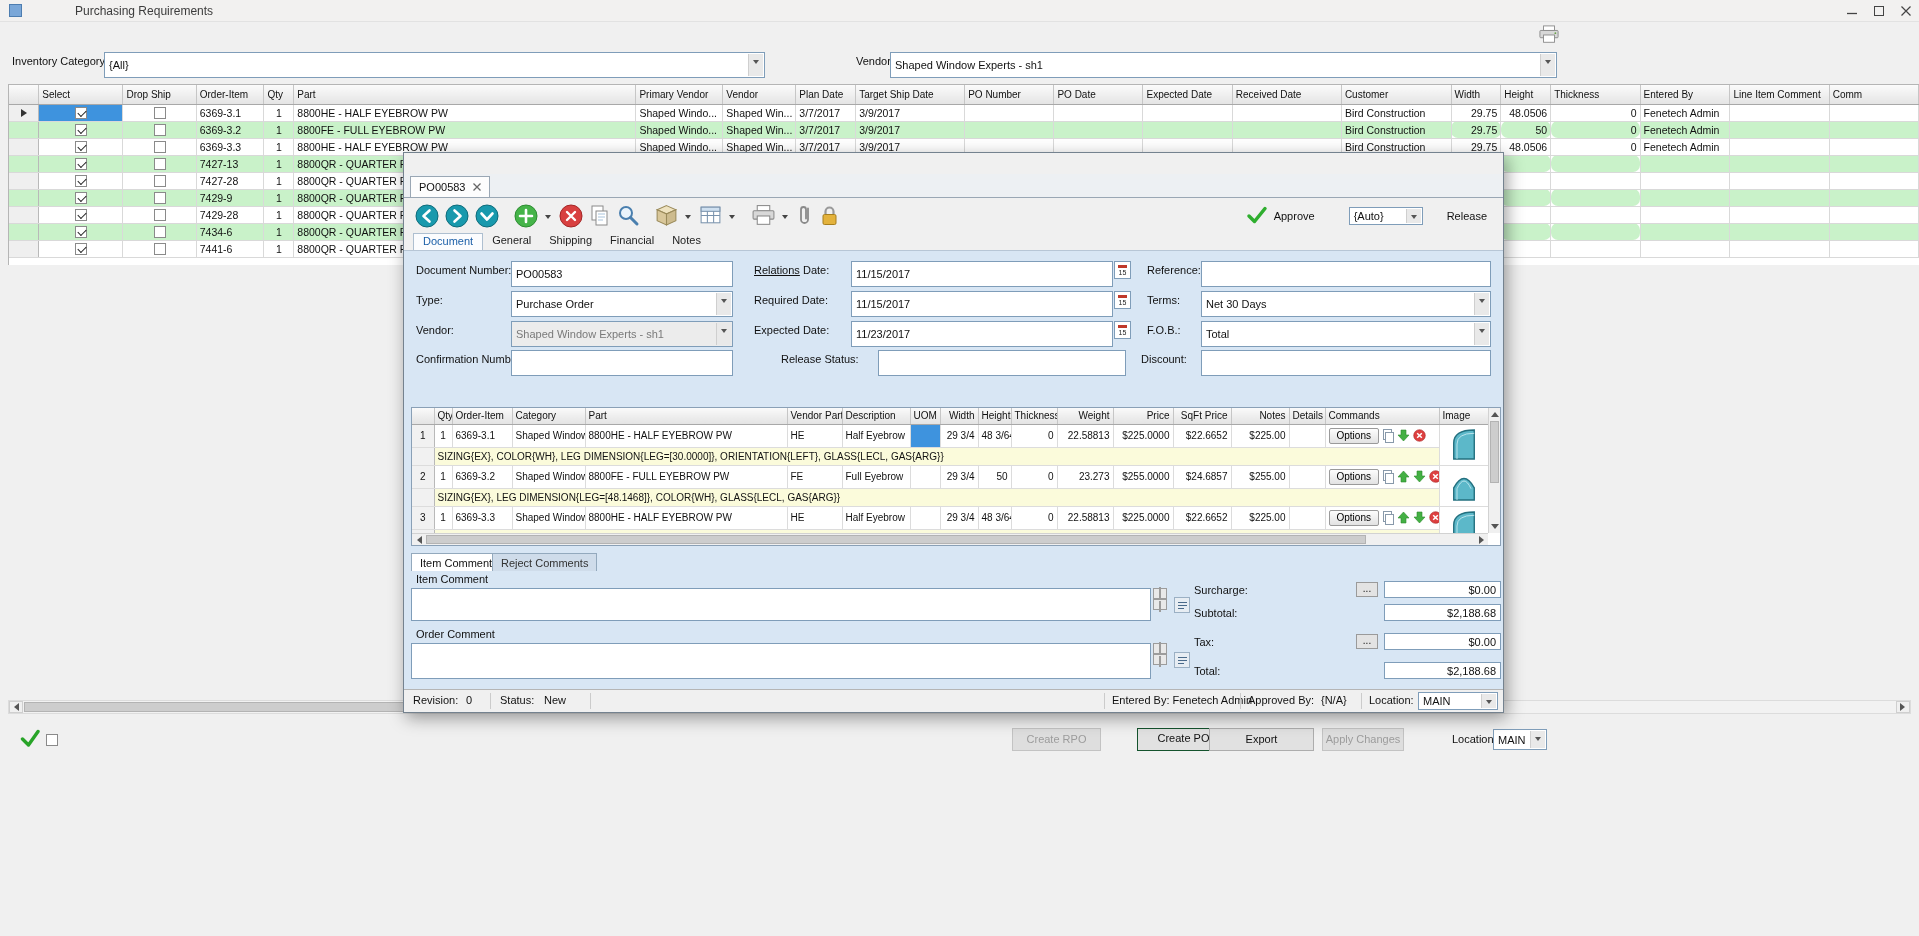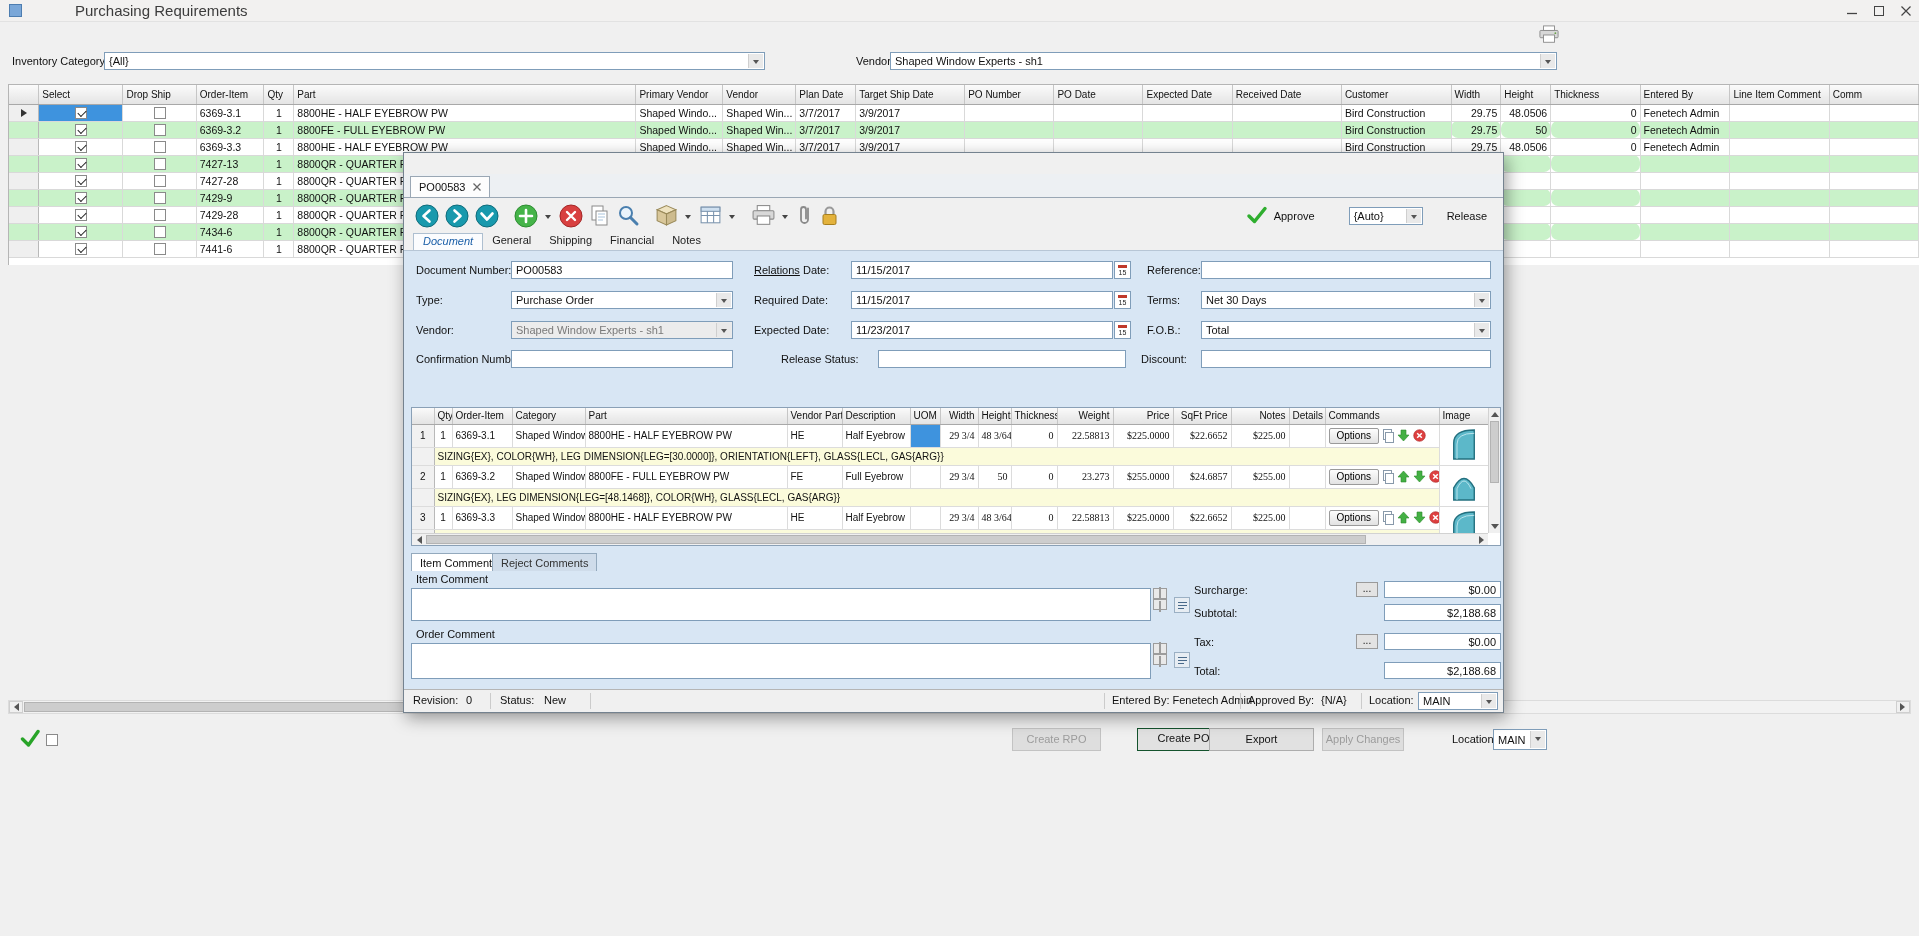--- a/index.html
+++ b/index.html
@@ -4,28 +4,28 @@
 <style>
   * { box-sizing:border-box; margin:0; padding:0; }
   html,body { width:1919px; height:936px; }
   body { position:relative; overflow:hidden; background:#f0f0f0;
          font-family:"Liberation Sans",sans-serif; font-size:11px; color:#111; }
 
   
   .titlebar { position:absolute; left:0; top:0; right:0; height:22px; background:#f2f1f0;
               border-bottom:1px solid #e2e2e2; display:flex; align-items:center; }
   .app-icon { width:13px; height:13px; margin:0 8px 0 9px; background:#7aa7d8; border:1px solid #4d7db0; }
-  .app-title { font-size:15px; color:#3c3c3c;padding-left:45px; }
+  .app-title { font-size:12px; color:#3c3c3c;padding-left:45px; }
   .win-btns { margin-left:auto; display:flex; }
   .winbtn { width:27px; height:21px; display:flex; align-items:center; justify-content:center; }
   .app-tb-icon { position:absolute; left:1538px; top:25px; }
 
   .flabel { position:absolute; white-space:nowrap; }
 
-  .tb { position:absolute; height:18px; background:#fff; border:1px solid #7f9db9;
+  .tb { position:absolute; height:26px; background:#fff; border:1px solid #7f9db9;
         display:flex; align-items:center; padding:0 4px; overflow:hidden; white-space:nowrap; font-size:11px; }
   .combo2 { padding-right:18px; }
   .combo2 .arr { position:absolute; right:1px; top:1px; bottom:1px; width:15px; background:#e9e9e9;
                  border-left:1px solid #cfcfcf; display:flex; align-items:flex-start; justify-content:center; }
   .arr::after { content:""; border:3.5px solid transparent; border-top:4.5px solid #555; margin-top:6px; }
   .combo2.disabled { background:#ececec; color:#7a7a7a; }
 
   
   .main-grid { position:absolute; left:8px; top:84px; width:1911px; height:181px; background:#fff;
                border-left:1px solid #b5b5b5; border-top:1px solid #b5b5b5; overflow:hidden; }
@@ -82,21 +82,21 @@
   .dlg-toolbar { position:absolute; top:45px; left:0; right:0; height:35px; display:flex;
                  align-items:center; padding-left:10px; }
   .ticon { display:flex; align-items:center; margin-right:4px; }
   .caret { width:0; height:0; border:3.5px solid transparent; border-top:4.5px solid #444;
            margin:5px 7px 0 2px; }
   .tgap { width:9px; }
   .tright { margin-left:auto; display:flex; align-items:center; gap:6px; padding-right:10px; }
 
   .doc-tabs { position:absolute; left:9px; top:80px; height:17px; display:flex; }
   .doc-tab { padding:1px 9px; font-size:11px; color:#222; }
-  .doc-tab.active { color:#1b5fa8; background:#fbfcfe; border:1px solid #aebfd0; border-bottom:none;font-style:italic; }
+  .doc-tab.active { color:#1b5fa8; background:#fbfcfe; border:1px solid #aebfd0; border-bottom:none; }
 
   .dlg-client { position:absolute; left:0; right:0; top:97px; bottom:23px; background:#d8e6f4;
                 border-top:1px solid #b7c6d6; }
   .fp { position:absolute; white-space:nowrap; font-size:11px; }
   .link { text-decoration:underline; }
   .cal-btn { position:absolute; width:17px; height:18px; background:#fff; border:1px solid #7f9db9;
              display:flex; flex-direction:column; align-items:center; justify-content:center; }
   .cal-top { width:9px; height:3px; background:#c0392b; margin-bottom:1px; }
   .cal-num { font-size:7px; line-height:7px; color:#222; }
 
@@ -106,21 +106,21 @@
   .po-wrap { position:absolute; left:0; top:0; right:12px; bottom:12px; overflow:hidden; }
   #po-table { border-collapse:collapse; table-layout:fixed; width:1076px; }
   #po-table th { background:linear-gradient(#fafafa,#e3e3e3); border-right:1px solid #c6c6c6;
        border-bottom:1px solid #a8a8a8; font-weight:normal; font-size:10px; text-align:left;
        padding:0 3px; height:16px; overflow:hidden; white-space:nowrap; }
   #po-table td { border-right:1px solid #dcdcdc; border-bottom:1px solid #dcdcdc; font-size:10px;
        padding:0 3px; white-space:nowrap; overflow:hidden; background:#fff; vertical-align:middle; }
   #po-table tr.po-row td { height:23px; }
   #po-table tr.po-cmt td { height:18px; }
   #po-table td.rownum { background:#f1f1f1; border-right:1px solid #b9b9b9; text-align:center; }
-  #po-table td.r { text-align:right;font-family:Liberation Serif, serif; }
+  #po-table td.r { text-align:right; }
   #po-table td.c { text-align:center; }
   #po-table td.uomsel { background:#3e93de; }
   #po-table td.cmtcell { background:#fbfbdb; }
   #po-table th.r { text-align:right; }
   .options-btn { height:16px; padding:0 7px; font-size:10px; font-family:inherit;
                  background:linear-gradient(#fdfdfd,#e2e2e2); border:1px solid #9a9a9a; border-radius:2px; }
   .cmdwrap { display:flex; align-items:center; gap:3px; }
   .cmdico { display:inline-flex; }
   .imgcell { text-align:center; }
 

